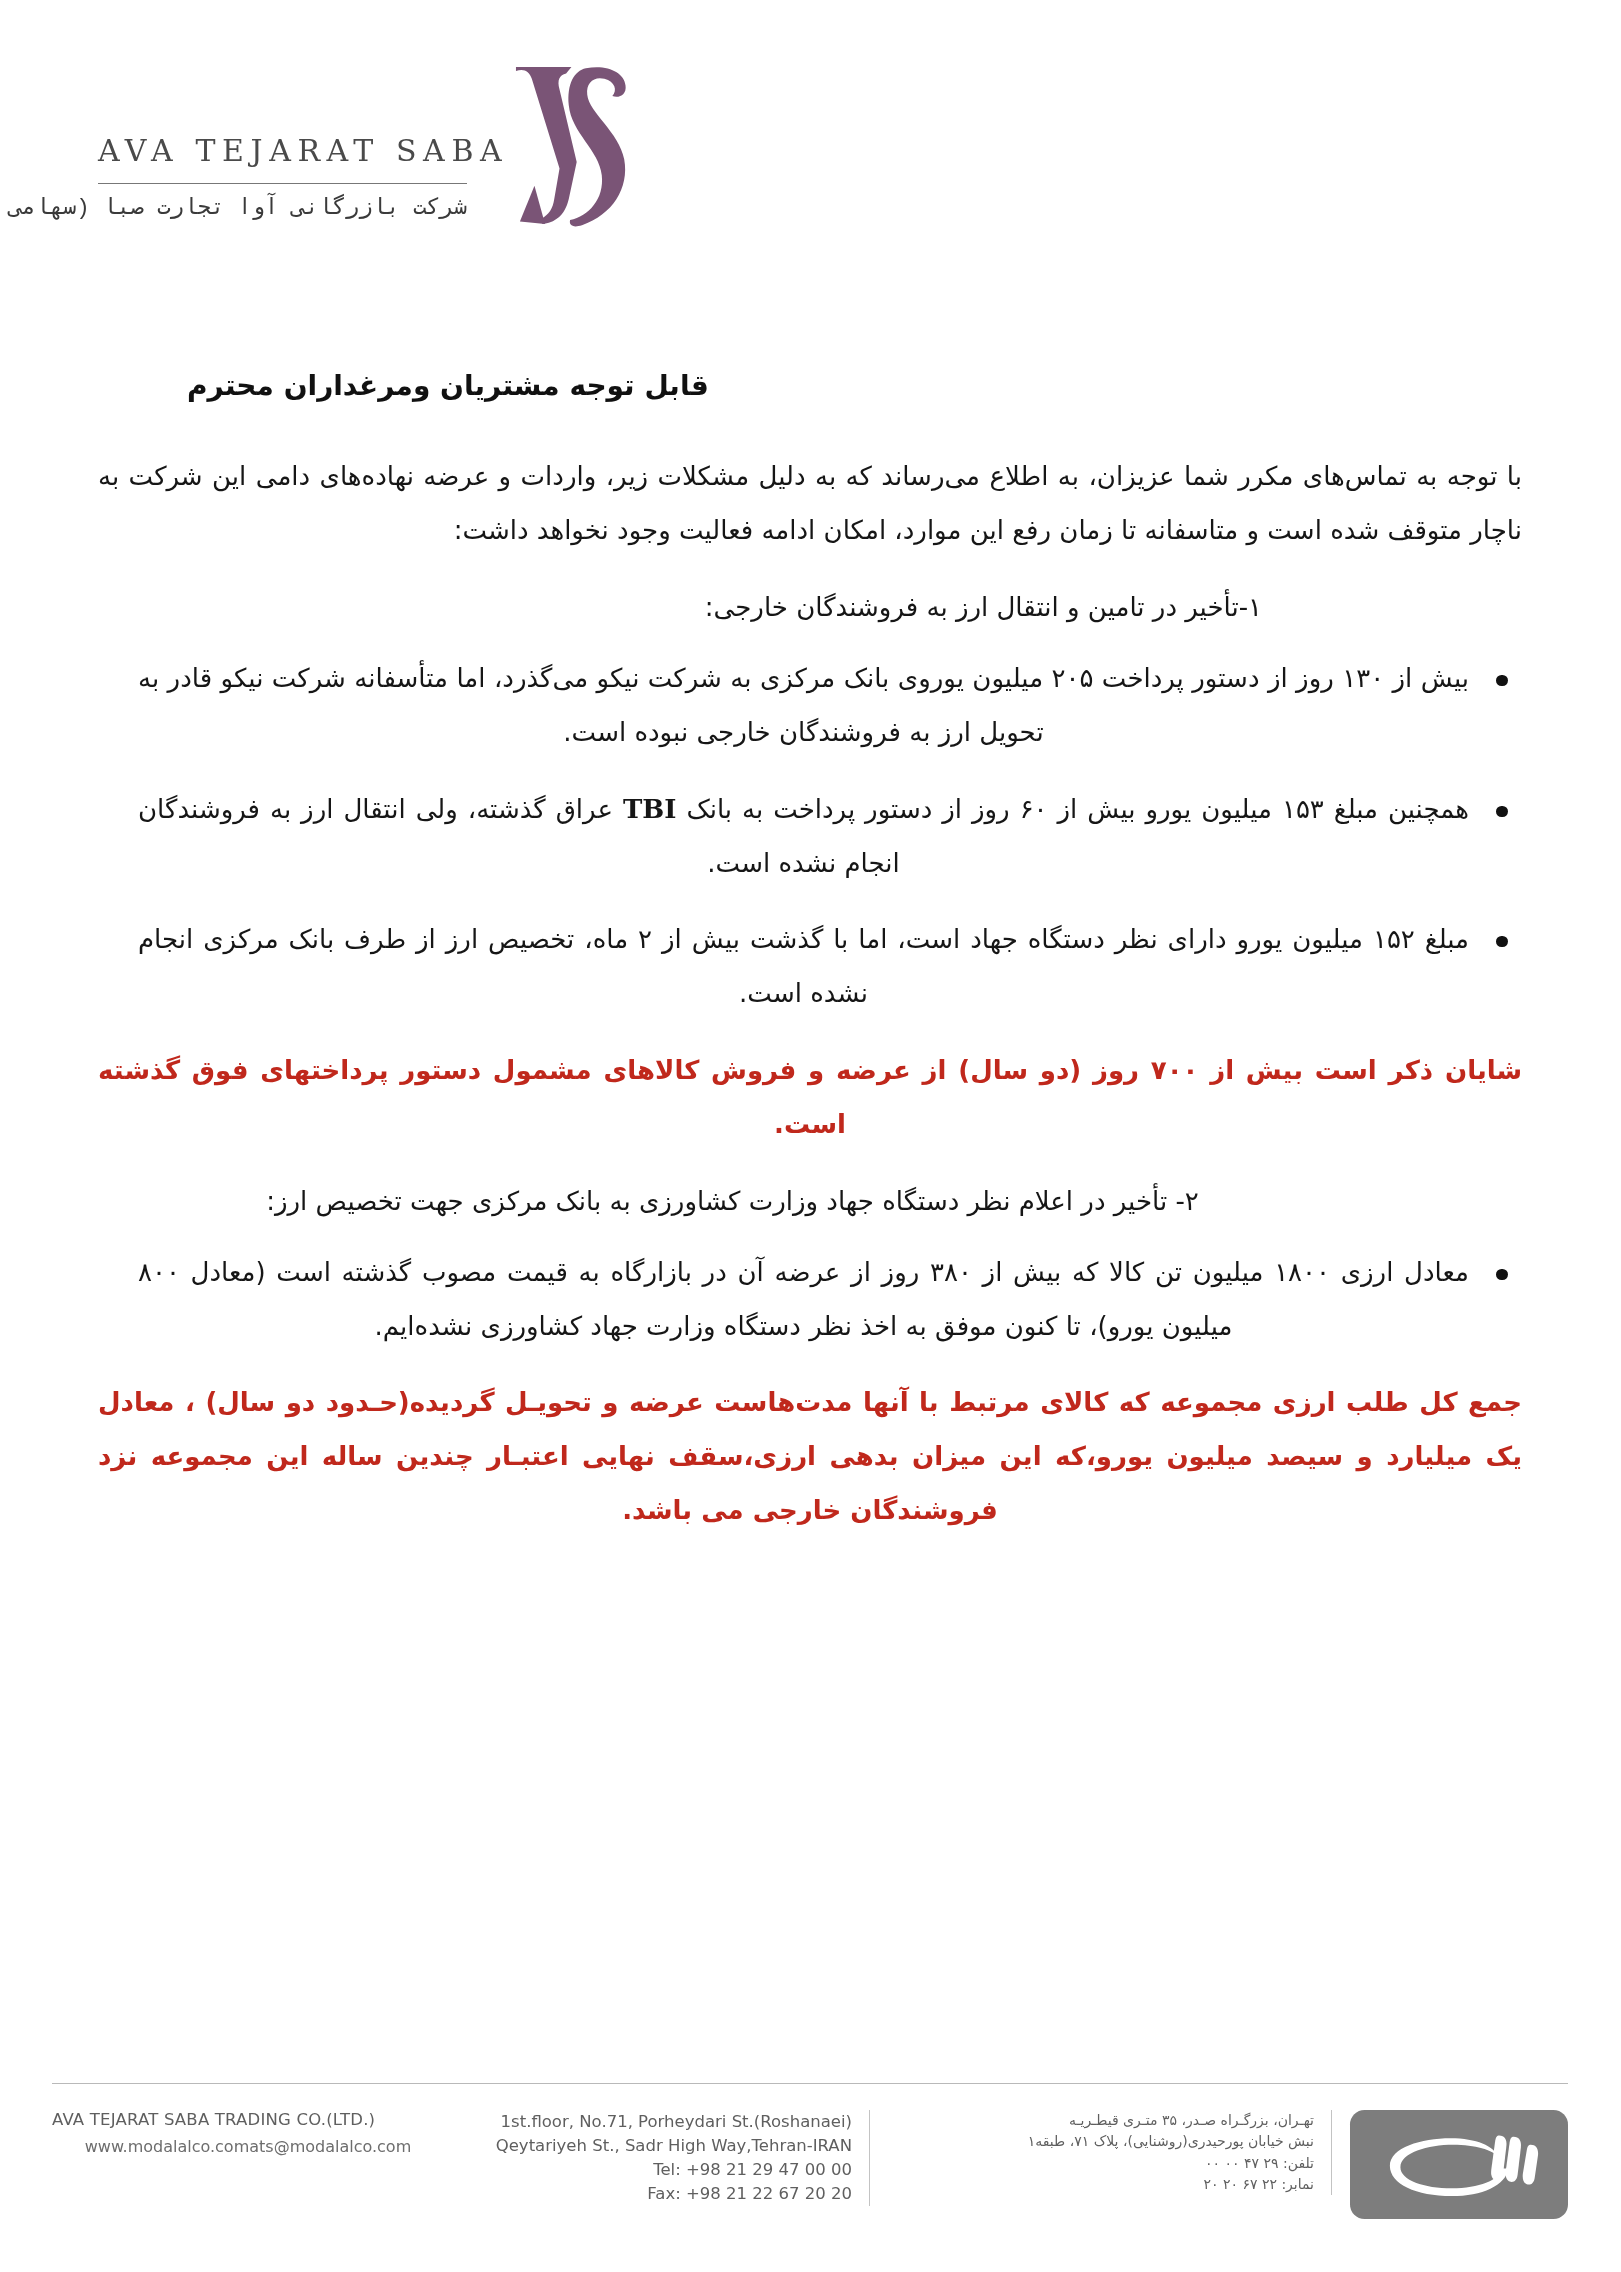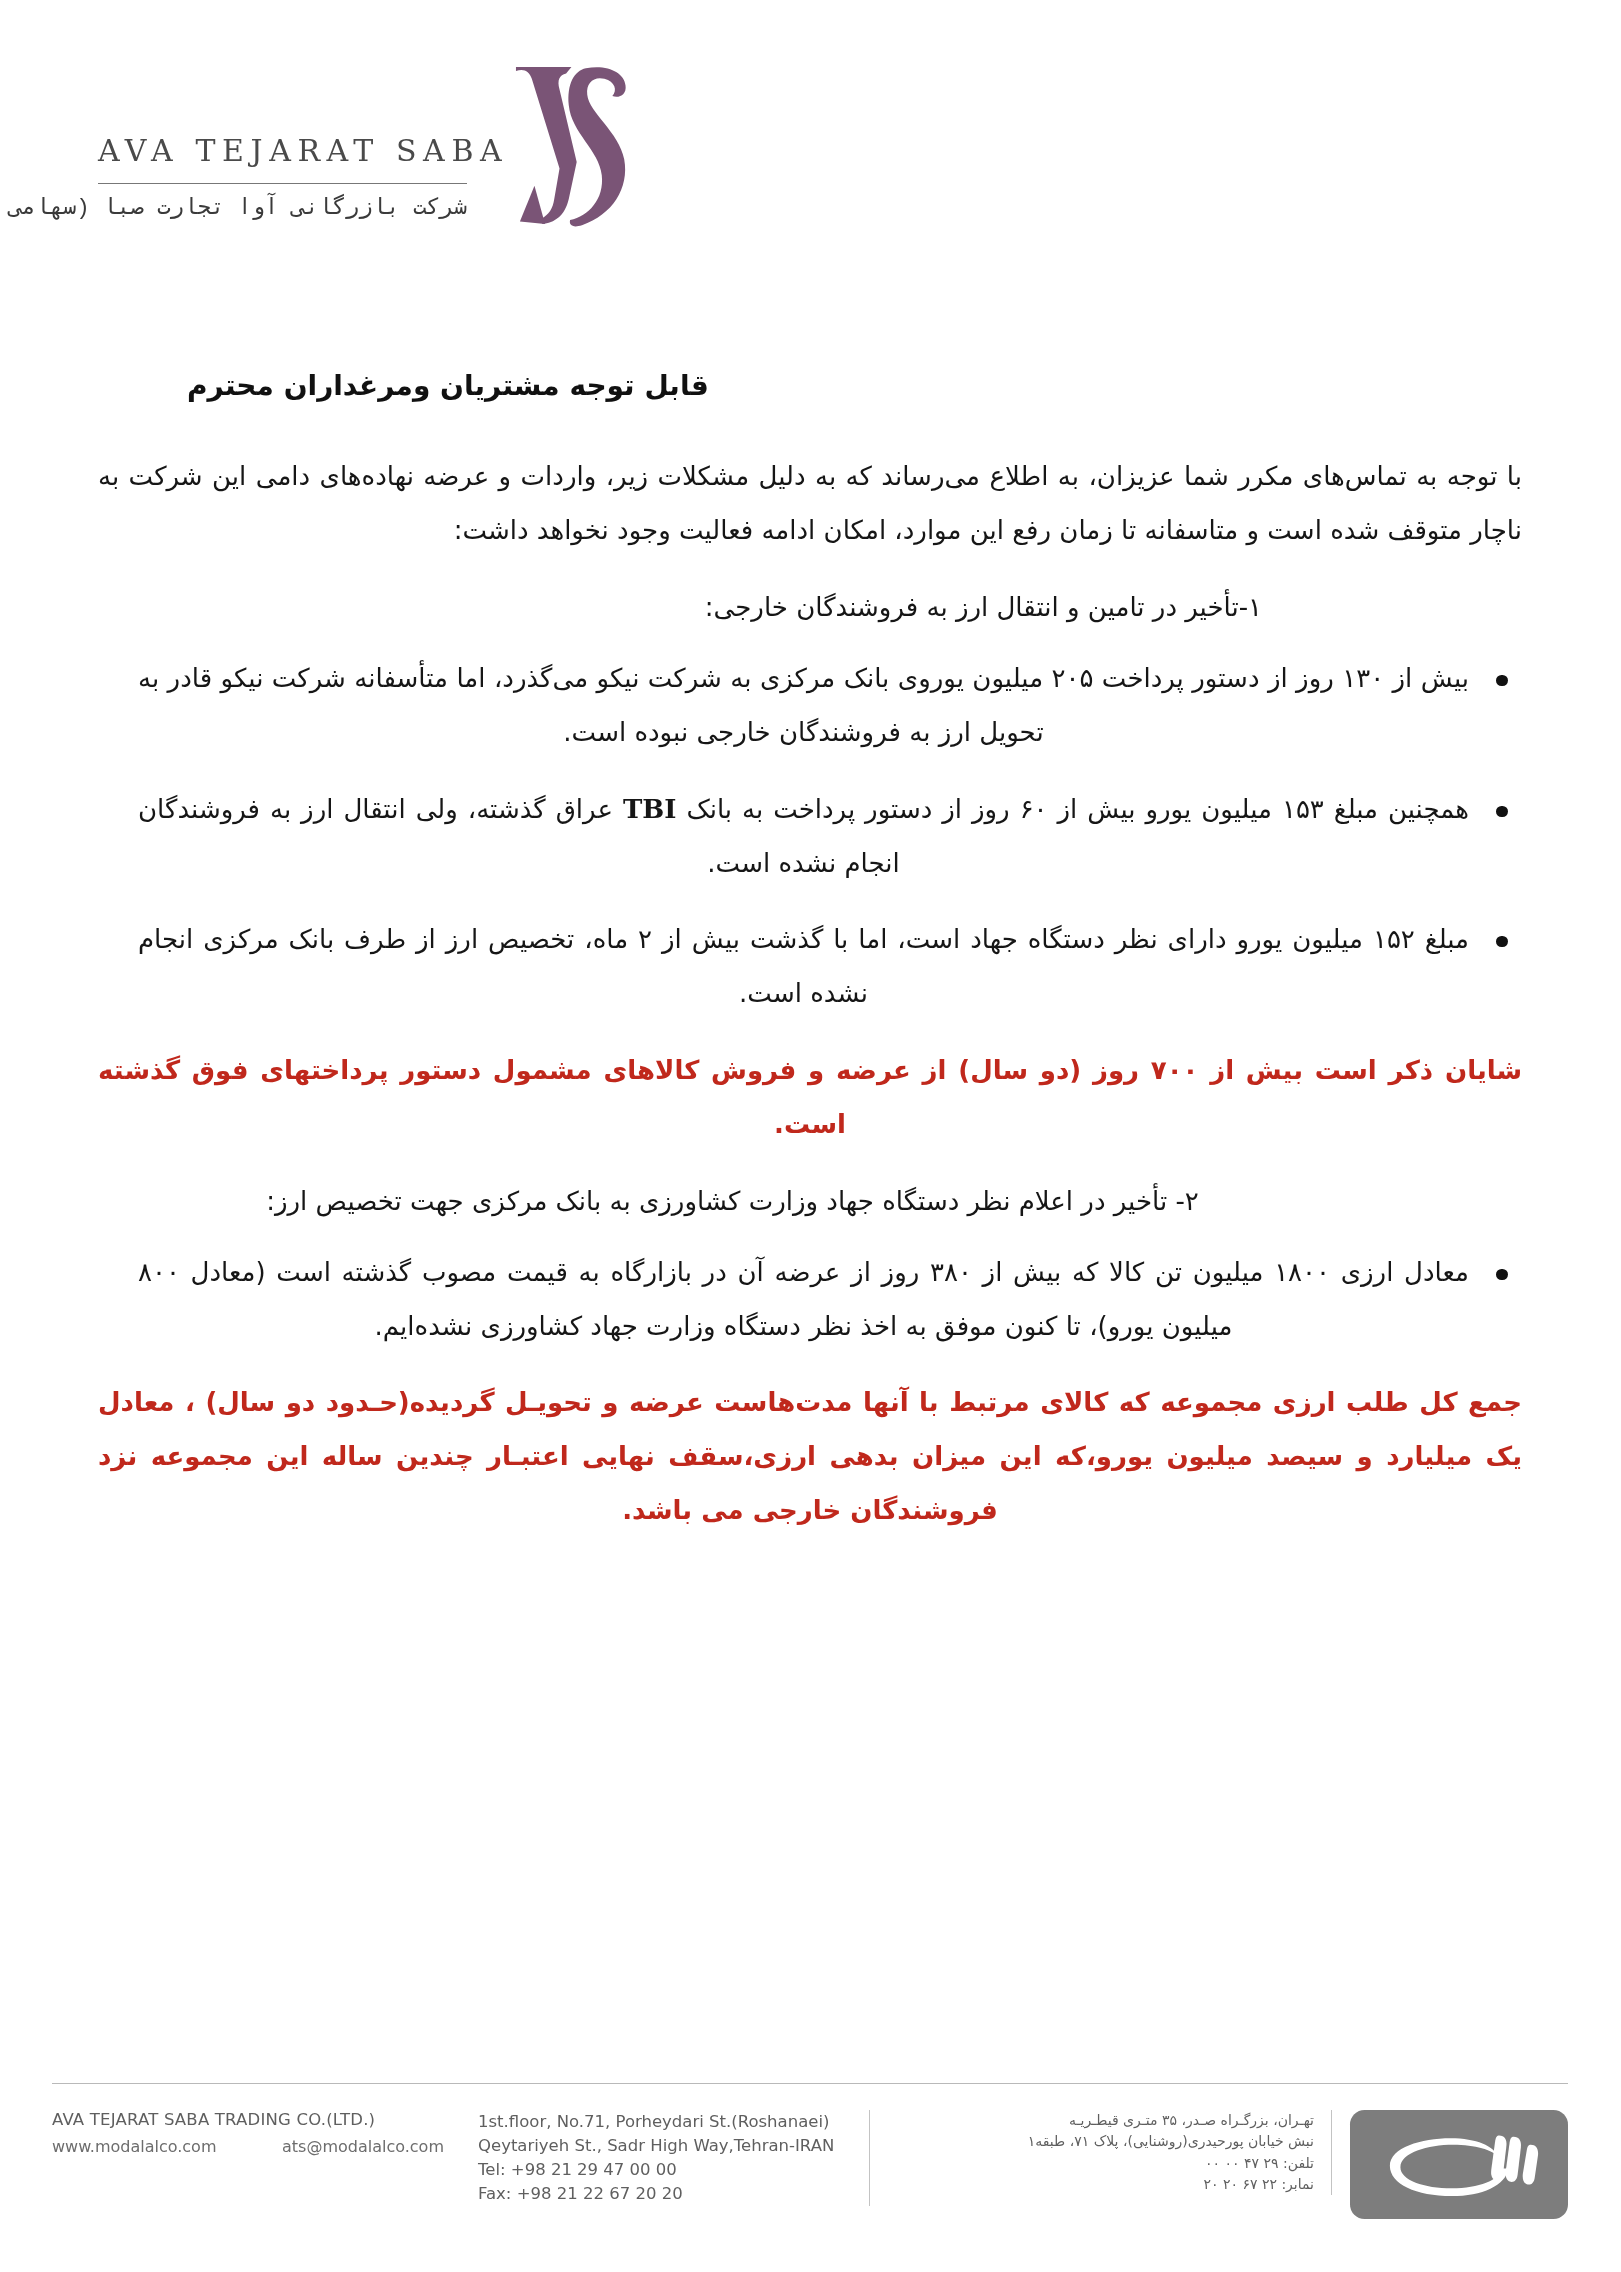--- a/index.html
+++ b/index.html
@@ -161,32 +161,32 @@
     display: flex;
     flex-direction: row;
     direction: ltr;
     align-items: flex-start;
     color: #6d6d6d;
   }
   .fcol {
     box-sizing: border-box;
     padding: 0 17px;
   }
-  .fcol.sep { border-right: 1.3px solid #c3c3c3; }
+  .fcol.sep { border-right: 1.3px solid #c3c3c3; text-align: right; }
 
   .fcol-brand { width: 409px; padding-left: 0; }
   .brand-line {
     font-size: 16.5px;
     letter-spacing: 0.2px;
     color: #5f5f5f;
     white-space: nowrap;
   }
   .brand-sub {
     display: flex;
-    justify-content: space-between;
+    justify-content: center;
     margin-top: 8px;
     font-size: 16px;
     color: #6d6d6d;
   }
 
   .fcol-addr { width: 409px; }
   .addr-line {
     font-size: 16.5px;
     line-height: 1.46;
     color: #5f5f5f;

